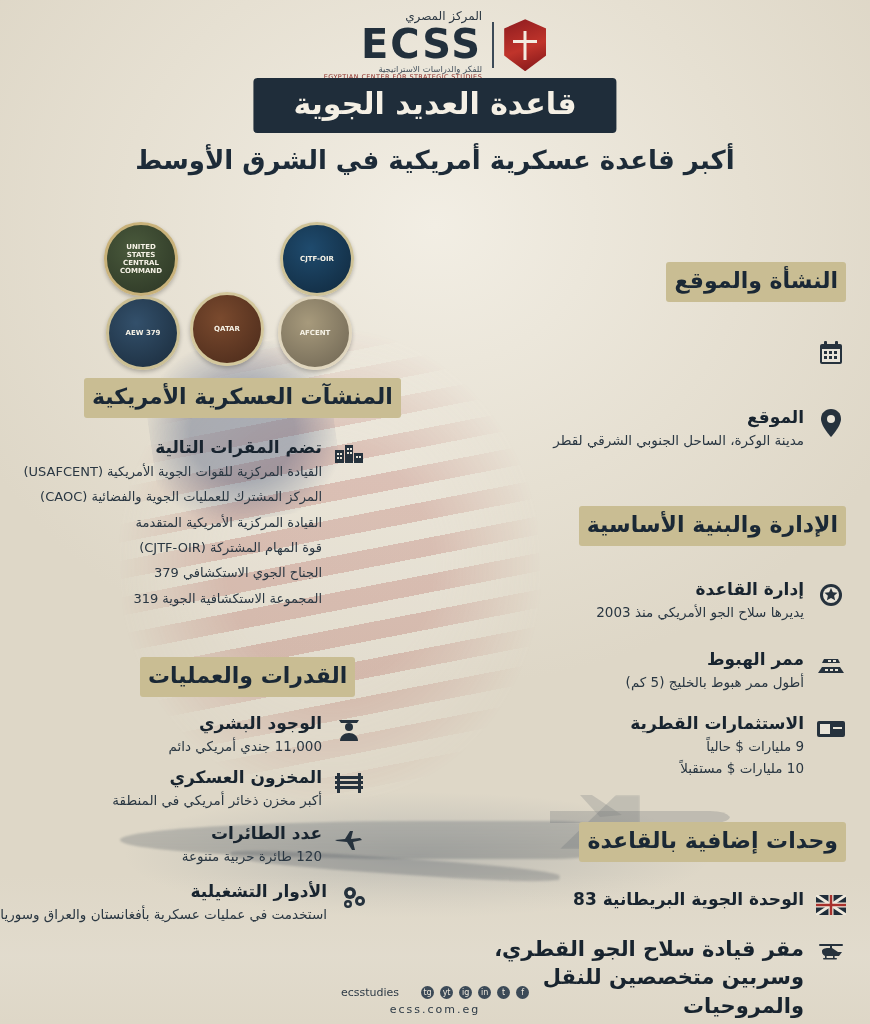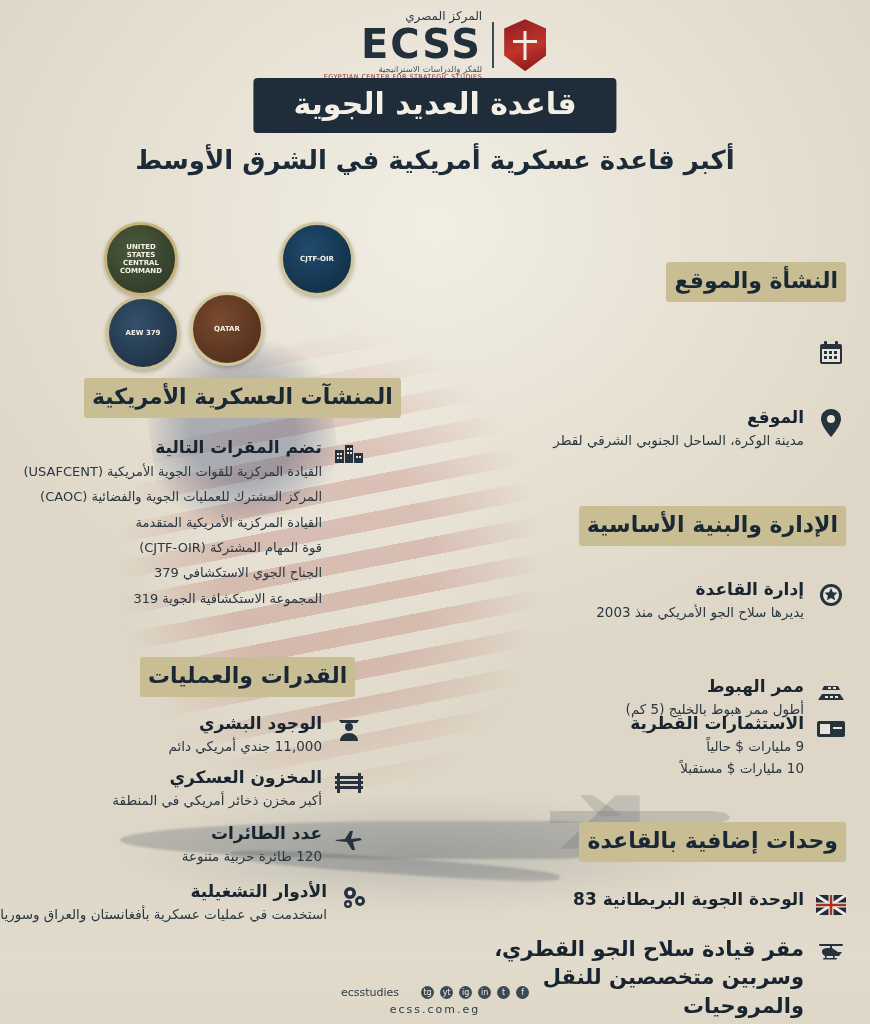--- a/index.html
+++ b/index.html
@@ -226,20 +226,21 @@
 </div>
 
 <div class="main-title">قاعدة العديد الجوية</div>
 <div class="sub-title">أكبر قاعدة عسكرية أمريكية في الشرق الأوسط</div>
 
 <div class="emblems">
   <div class="emblem em1">UNITED STATES CENTRAL COMMAND</div>
   <div class="emblem em3">CJTF-OIR</div>
   <div class="emblem em4">379 AEW</div>
   <div class="emblem em5">QATAR</div>
+  <div class="emblem em6">AFCENT</div>
 </div>
 
 <div class="sec-head" style="top:262px; right:24px;">النشأة والموقع</div>
 
 <div class="item" style="top:336px; right:24px; width:420px; justify-content:flex-start;">
   <div class="ico">
     <svg width="26" height="26" viewBox="0 0 26 26" fill="#26323d">
       <rect x="2" y="4" width="22" height="20" rx="2"></rect>
       <rect x="4" y="9" width="18" height="13" fill="#e9e4d8"></rect>
       <rect x="6" y="1" width="3" height="6" rx="1"></rect>
@@ -278,21 +279,21 @@
       <circle cx="14" cy="14" r="8" fill="#e9e4d8"></circle>
       <path d="M14 7l1.9 4.2 4.6.5-3.4 3.1 1 4.5-4.1-2.4-4.1 2.4 1-4.5-3.4-3.1 4.6-.5z" fill="#26323d"></path>
     </svg>
   </div>
   <div class="txt" style="flex:1;">
     <div class="t-title">إدارة القاعدة</div>
     <div class="t-sub">يديرها سلاح الجو الأمريكي منذ 2003</div>
   </div>
 </div>
 
-<div class="item" style="top:675px; right:24px; width:420px;">
+<div class="item" style="top:648px; right:24px; width:420px;">
   <div class="ico">
     <svg width="30" height="24" viewBox="0 0 30 24" fill="#26323d">
       <path d="M2 20h26l-4-6H6z"></path>
       <rect x="9" y="16" width="3" height="2" fill="#e9e4d8"></rect>
       <rect x="14" y="16" width="3" height="2" fill="#e9e4d8"></rect>
       <rect x="19" y="16" width="3" height="2" fill="#e9e4d8"></rect>
       <path d="M6 10h18l-2-4H8z"></path>
       <rect x="12" y="7" width="3" height="2" fill="#e9e4d8"></rect>
       <rect x="17" y="7" width="3" height="2" fill="#e9e4d8"></rect>
     </svg>

